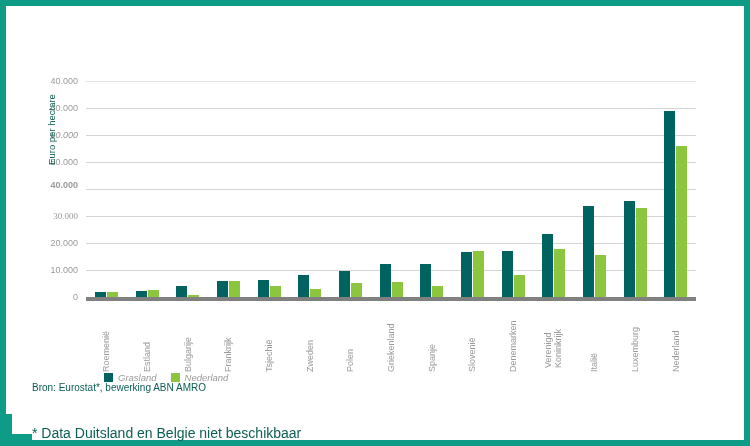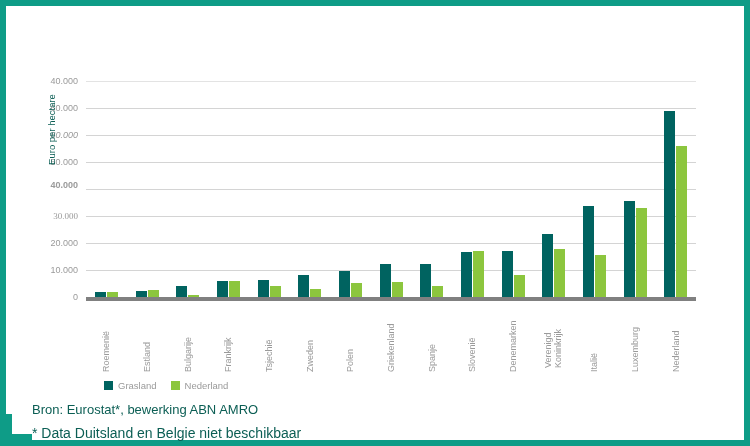--- a/index.html
+++ b/index.html
@@ -90,32 +90,32 @@
   }
   .xlab.wrap{
     white-space:normal;
     max-height:66px;
     width:22px;
     text-align:left;
   }
 
   
   #legend{
-    position:absolute;left:98px;top:374px;
-    display:flex;align-items:flex-end;gap:14px;
+    position:absolute;left:98px;top:366px;
+    display:flex;align-items:flex-end;gap:14px;font-style:italic;
   }
   .leg{display:flex;align-items:center;gap:5px;}
   .swatch{width:9px;height:9px;display:inline-block;}
   .swatch.gras{background:#006360;}
   .swatch.akker{background:#8cc63e;}
   .legtext{font-size:9.5px;color:#9a9a9a;}
 
   #source{
-    position:absolute;left:26px;top:396px;
-    font-size:13px;color:#0b5e54;
+    position:absolute;left:26px;top:376px;
+    font-size:10px;color:#0b5e54;
   }
   #note{
     position:absolute;left:26px;top:419px;
     font-size:14px;color:#0b5e54;
   }
 </style>
 </head>
 <body>
 
 <div id="frame">

